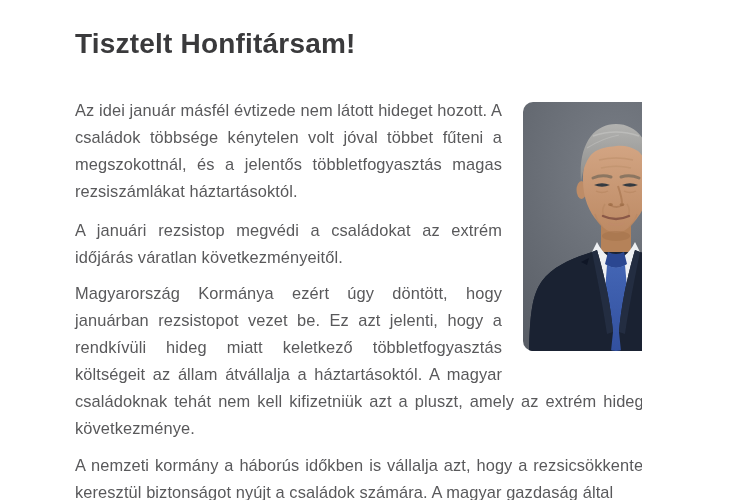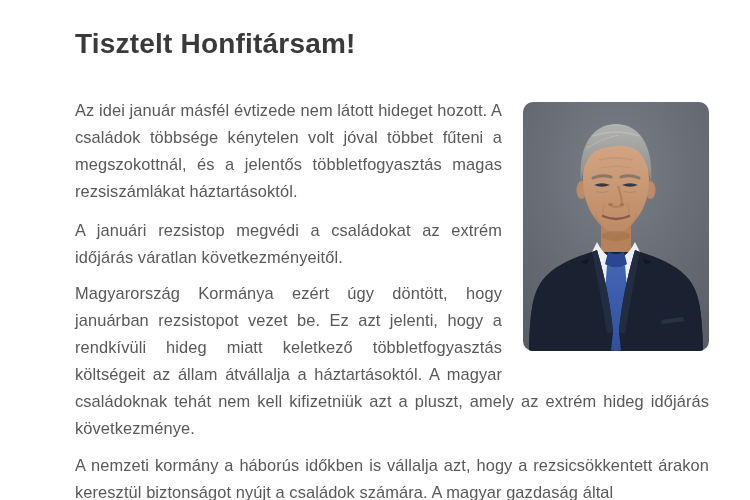--- a/index.html
+++ b/index.html
@@ -3,21 +3,21 @@
 <meta charset="utf-8">
 <style>
   html, body {
     margin: 0;
     padding: 0;
     background: #ffffff;
     font-family: "Liberation Sans", sans-serif;
   }
   .page {
     position: relative;
-    width: 750px;
+    width: 642px;
     height: 500px;
     background: #ffffff;
     overflow: hidden;
   }
   .content {
     position: absolute;
     left: 75px;
     top: 0;
     width: 634px;
   }

